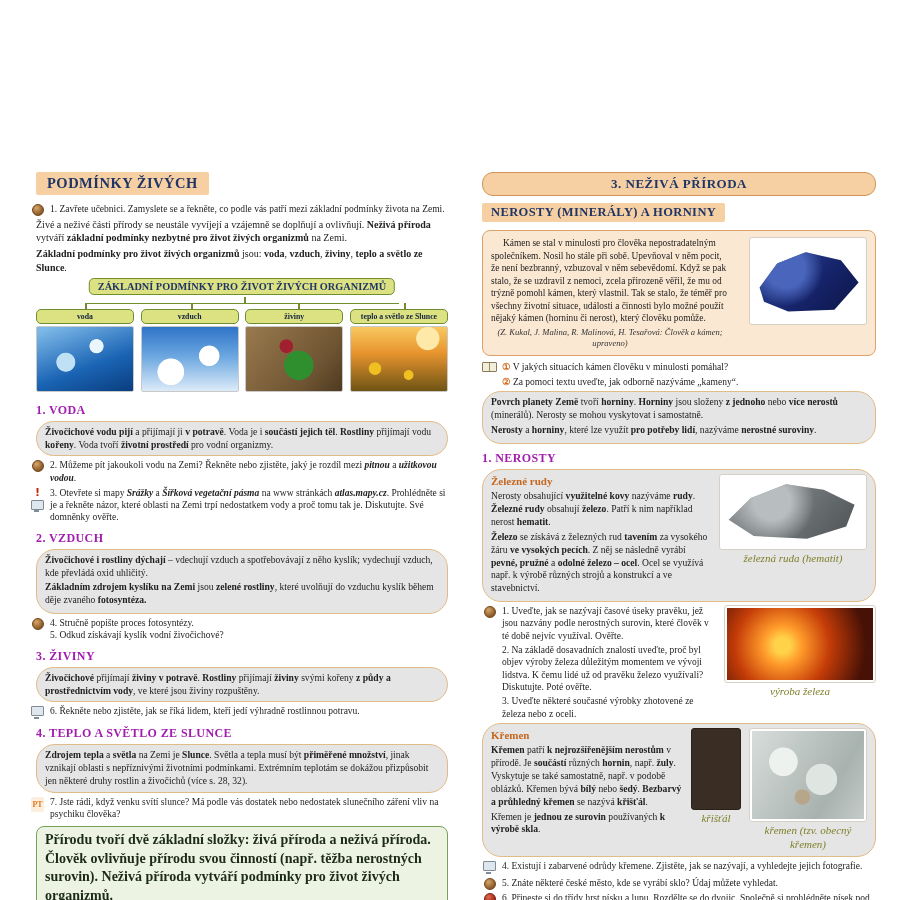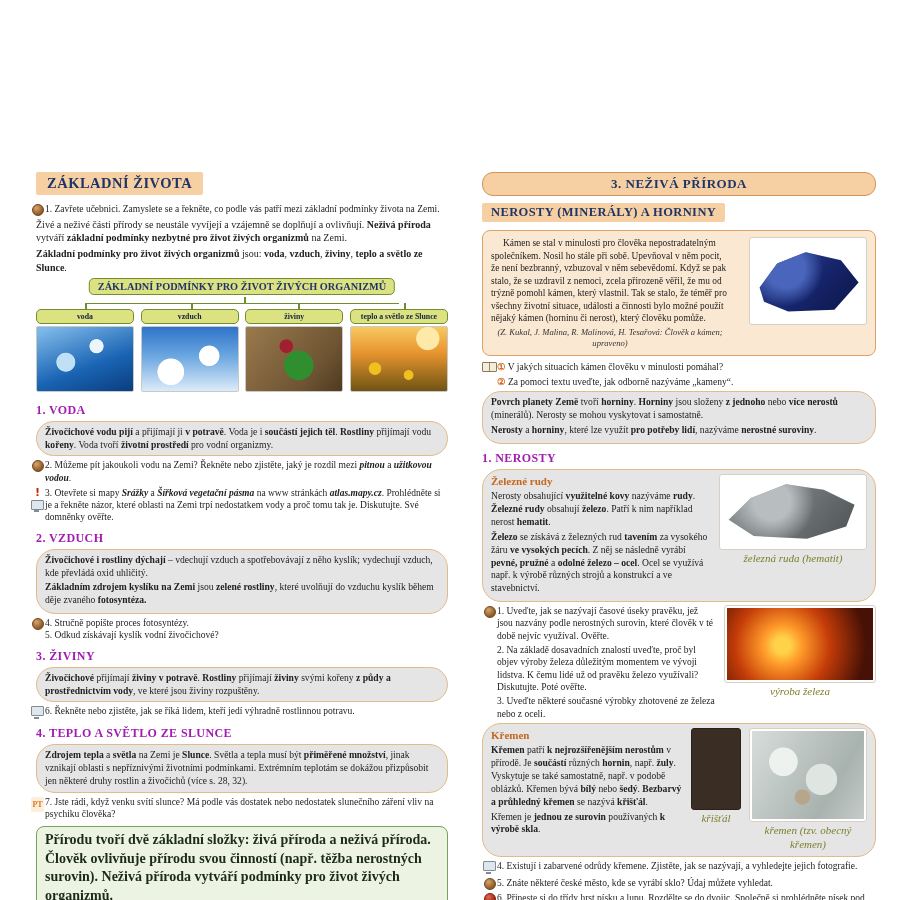--- a/index.html
+++ b/index.html
@@ -15,21 +15,21 @@
             font-size:14.5px;letter-spacing:.5px;padding:3px 11px;margin:0 0 5px 6px;border-radius:2px;}
   .chapter-pill{background:#f6cfa3;border:1.2px solid #d2955a;border-radius:11px;color:#1f3566;
             font-weight:bold;font-size:13px;text-align:center;padding:3px 0;letter-spacing:.5px;}
   .section-bar{display:inline-block;background:#f6cfa3;color:#1f3566;font-weight:bold;
             font-size:12.5px;letter-spacing:.4px;padding:2px 9px;margin:7px 0 6px 0;border-radius:2px;}
   .sec-h{color:#a21caf;font-weight:bold;font-size:12px;letter-spacing:.4px;margin:7px 0 3px 6px;}
   .sub-h{color:#c4671f;font-weight:bold;font-size:11px;margin:0 0 2px 0;}
 
   
   .body{font-size:10px;line-height:1.32;margin:2px 0 3px 6px;}
-  .qrow{display:flex;margin:2.5px 0 2.5px 0;align-items:flex-start;justify-content:center;}
+  .qrow{display:flex;gap:5px;margin:2.5px 0 2.5px 0;align-items:flex-start;justify-content:center;}
   .qicons{width:15px;flex:0 0 15px;display:flex;flex-direction:column;align-items:center;gap:2px;padding-top:1px;}
   .qt{font-size:9.5px;line-height:1.3;flex:1;}
   .qnum{color:#d2691e;font-weight:bold;}
 
   
   .ybox{background:#e5e5e5;border:1px solid #e2bb87;border-radius:19px;padding:4px 8px;
         font-size:9.6px;line-height:1.34;margin:1px 0 3px 6px;}
   .ybox p{margin:0 0 2px 0;}
   .gbox{background:#edf3e2;border:1.3px solid #76a257;border-radius:8px;padding:4px 8px;
         font-size:14px;line-height:1.35;margin:5px 0 0 6px;color:#1c2b18;}
@@ -90,21 +90,21 @@
   .flexrow{display:flex;gap:8px;align-items:flex-start;}
   .grow{flex:1;}
 </style>
 </head>
 <body>
 
 <div id="canvas">
 
   <div class="page" id="pageL">
 
-    <div class="lp-title">ZÁKLADNÍ ŽIVOTA</div>
+    <div class="lp-title">PODMÍNKY ŽIVÝCH</div>
 
     <div class="qrow">
       <span class="qicons">
           <span class="ic ic-person"></span>
         </span>
       <div class="qt"><span>1. Zavřete učebnici. Zamyslete se a řekněte, co podle vás patří mezi základní podmínky života na Zemi.</span></div>
     </div>
 
     <p class="body"><span>Živé a neživé části přírody se neustále vyvíjejí a vzájemně se doplňují a ovlivňují. </span><span class="b">Neživá příroda</span><span> vytváří </span><span class="b">základní podmínky nezbytné</span><span> </span><span class="b">pro život živých organizmů</span><span> na Zemi.</span></p>
     <p class="body"><span class="b">Základní podmínky pro život živých organizmů</span><span> jsou: </span><span class="b">voda</span><span>, </span><span class="b">vzduch</span><span>, </span><span class="b">živiny</span><span>, </span><span class="b">teplo a světlo ze Slunce</span><span>.</span></p>

